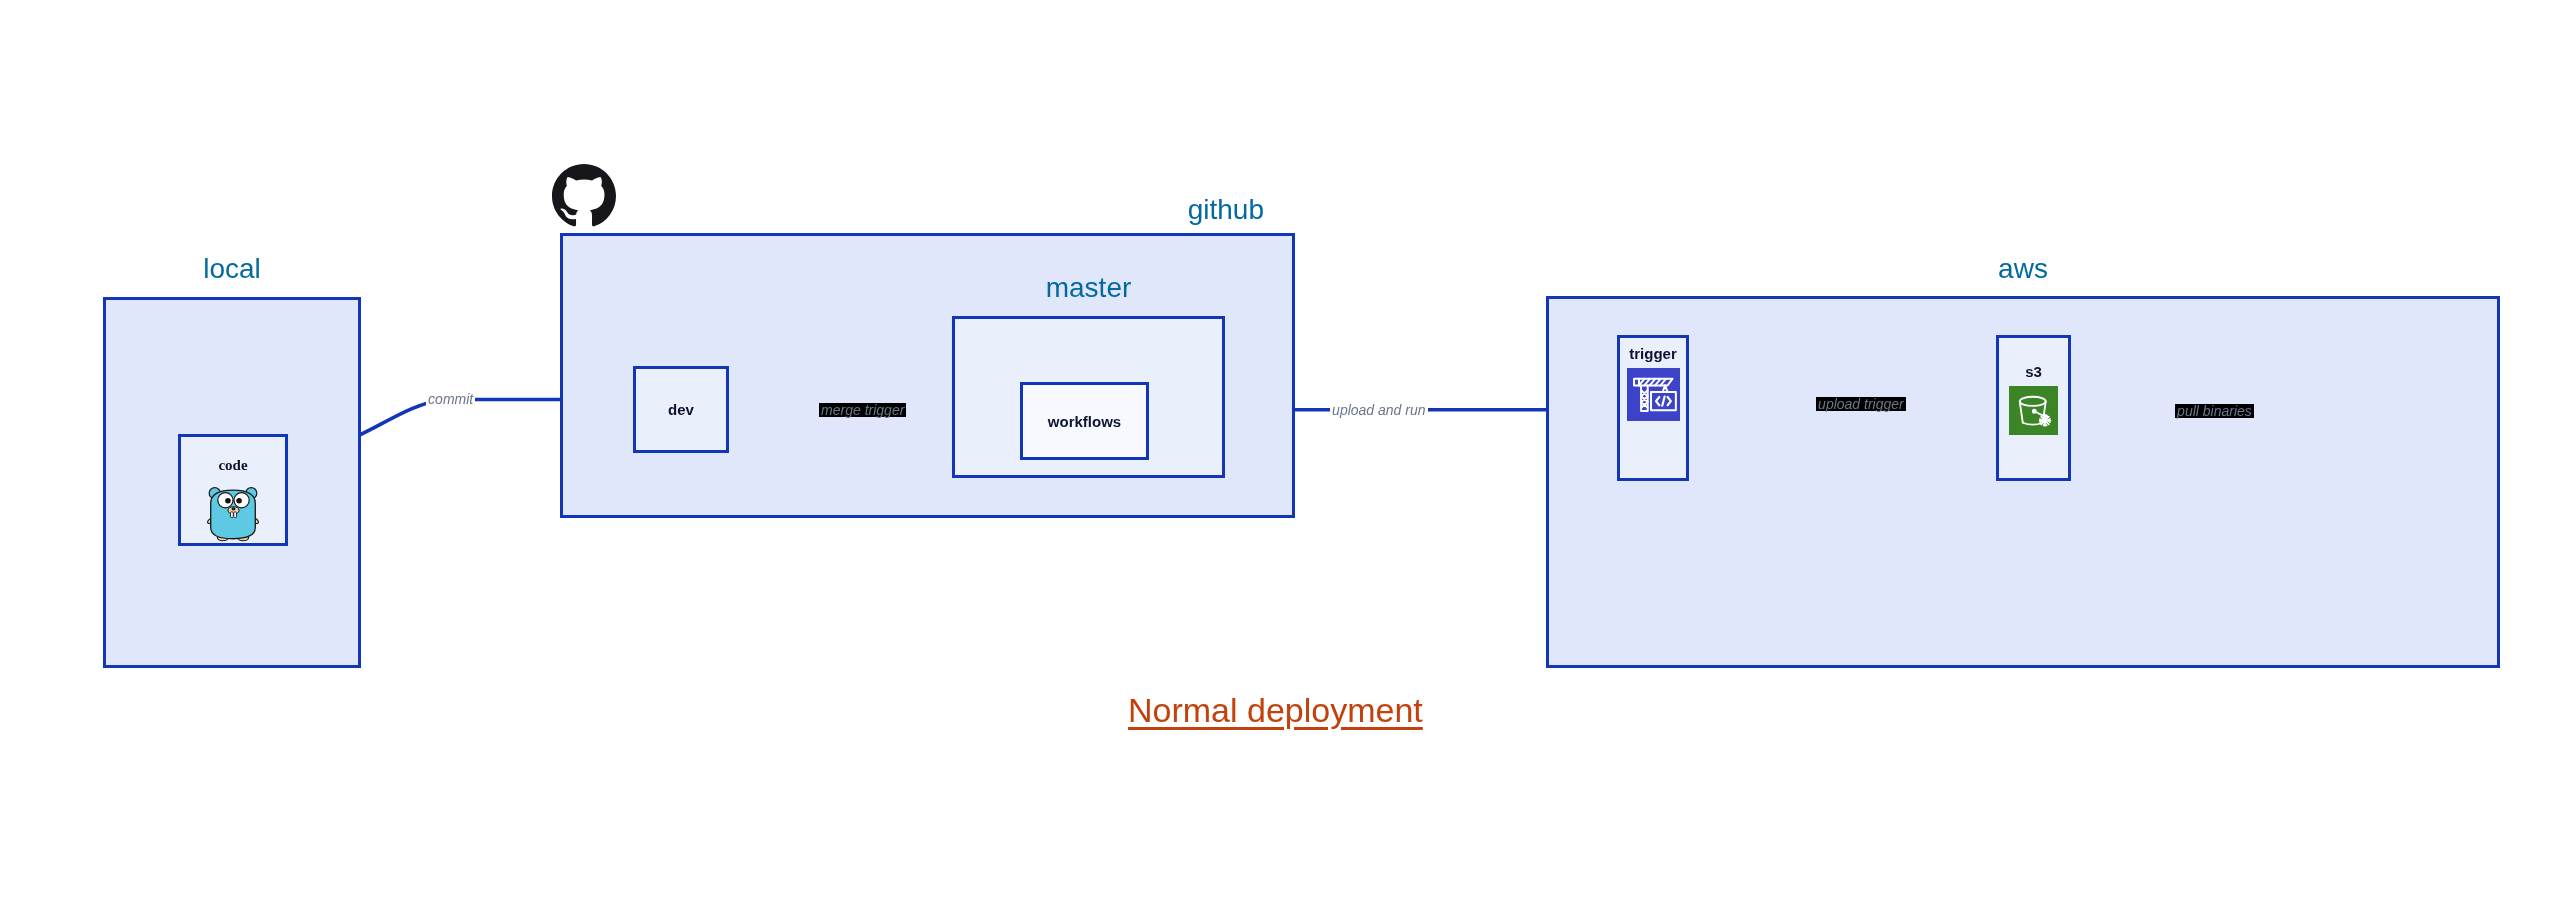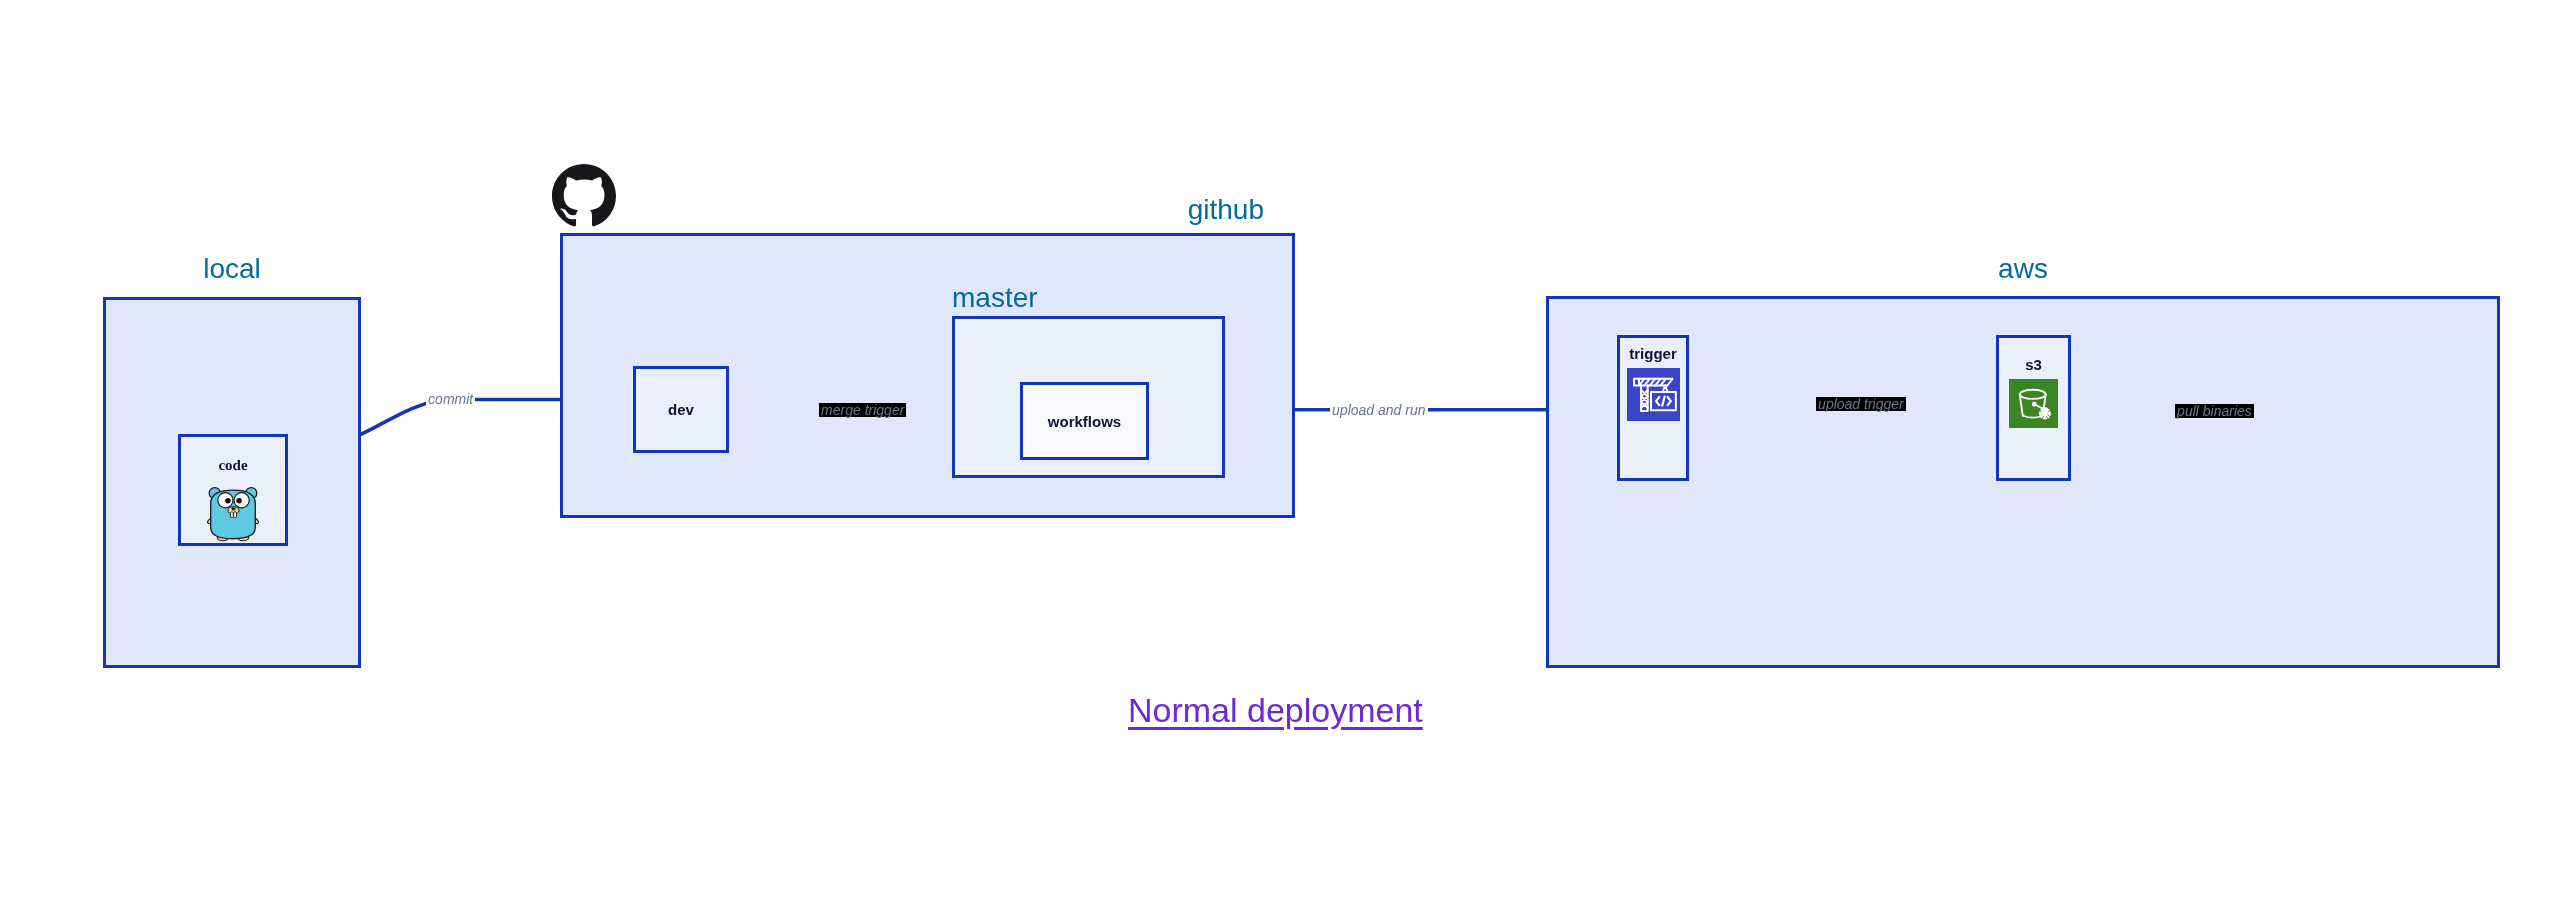--- a/index.html
+++ b/index.html
@@ -61,21 +61,21 @@
     color: #6D7588;
     white-space: nowrap;
     background: transparent;
     line-height: 1;
   }
   .edge-label.on-white { background: #ffffff; padding: 0 2.1px; }
   .edge-label.on-groupA { background: #000000; padding: 0 2.1px; }
 
   .diagram-title {
     position: absolute;
-    color: #6d28d9;
+    color: #c2410c;
     font-size: 34px;
     font-weight: 400;
     text-decoration: underline;
     text-underline-offset: 5.2px;
     white-space: nowrap;
     line-height: 1;
   }
 
   svg.overlay {
     position: absolute;
@@ -159,21 +159,21 @@
       .63-.01 1.08.58 1.23.82.72 1.21 1.87.87 2.33.66.07-.52.28-.87.51-1.07-1.78-.2-3.64-.89-3.64-3.95
       0-.87.31-1.59.82-2.15-.08-.2-.36-1.02.08-2.12 0 0 .67-.21 2.2.82.64-.18 1.32-.27 2-.27.68 0 1.36.09 2 .27
       1.53-1.04 2.2-.82 2.2-.82.44 1.1.16 1.92.08 2.12.51.56.82 1.27.82 2.15 0 3.07-1.87 3.75-3.65 3.95.29.25.54.73.54 1.48
       0 1.07-.01 1.93-.01 2.2 0 .21.15.46.55.38A8.01 8.01 0 0 0 16 8c0-4.42-3.58-8-8-8z"></path>
   </svg>
 
   <div class="group-title" style="left:934px; top:196px; width:330px; text-align:right;">github</div>
 
   <div class="group-box group-fill-a" style="left:560px; top:233px; width:735px; height:285px;"></div>
 
-  <div class="group-title" style="left:952px; top:284px; width:273px; text-align:left;">master</div>
+  <div class="group-title" style="left:952px; top:274px; width:273px; text-align:center;">master</div>
 
   <div class="group-box group-fill-b" style="left:952px; top:316px; width:273px; height:162px;"></div>
 
   <div class="node-box" style="left:633px; top:366px; width:96px; height:87px; justify-content:center;">
     <span class="node-label">dev</span>
   </div>
 
   <div class="node-box white" style="left:1020px; top:382px; width:129px; height:78px; justify-content:center;">
     <span class="node-label">workflows</span>
   </div>
@@ -207,21 +207,21 @@
       <g fill="none" stroke="#FFFFFF" stroke-width="2.6" stroke-linejoin="round" stroke-linecap="round">
         <path d="M39,35 L35,40 L39,45"></path>
         <path d="M49,35 L53,40 L49,45"></path>
         <path d="M45.5,34.5 L42.5,45.5"></path>
       </g>
     </svg>
   </div>
 
   <span class="edge-label on-groupA" style="left:1816px; top:397px;">upload trigger</span>
 
-  <div class="node-box" style="left:1996px; top:335px; width:75px; height:146px; padding-top:19px;">
+  <div class="node-box" style="left:1996px; top:335px; width:75px; height:146px; padding-top:26px;">
     <span class="node-label">s3</span>
     <svg class="icon-tile" width="49" height="49" viewBox="0 0 64 64" style="margin-top:7.2px;">
       <rect x="0" y="0" width="64" height="64" fill="#3C8527"></rect>
       <g fill="none" stroke="#FFFFFF" stroke-width="2.4" stroke-linejoin="round" stroke-linecap="round">
         <ellipse cx="31" cy="20" rx="17" ry="6"></ellipse>
         <path d="M14,20 L18,48 Q31,53 44,48 L48,20"></path>
 
         <path d="M33,33 L47,40"></path>
         <circle cx="33" cy="33" r="2" fill="#FFFFFF"></circle>
         <circle cx="47.5" cy="40.5" r="2.4"></circle>

